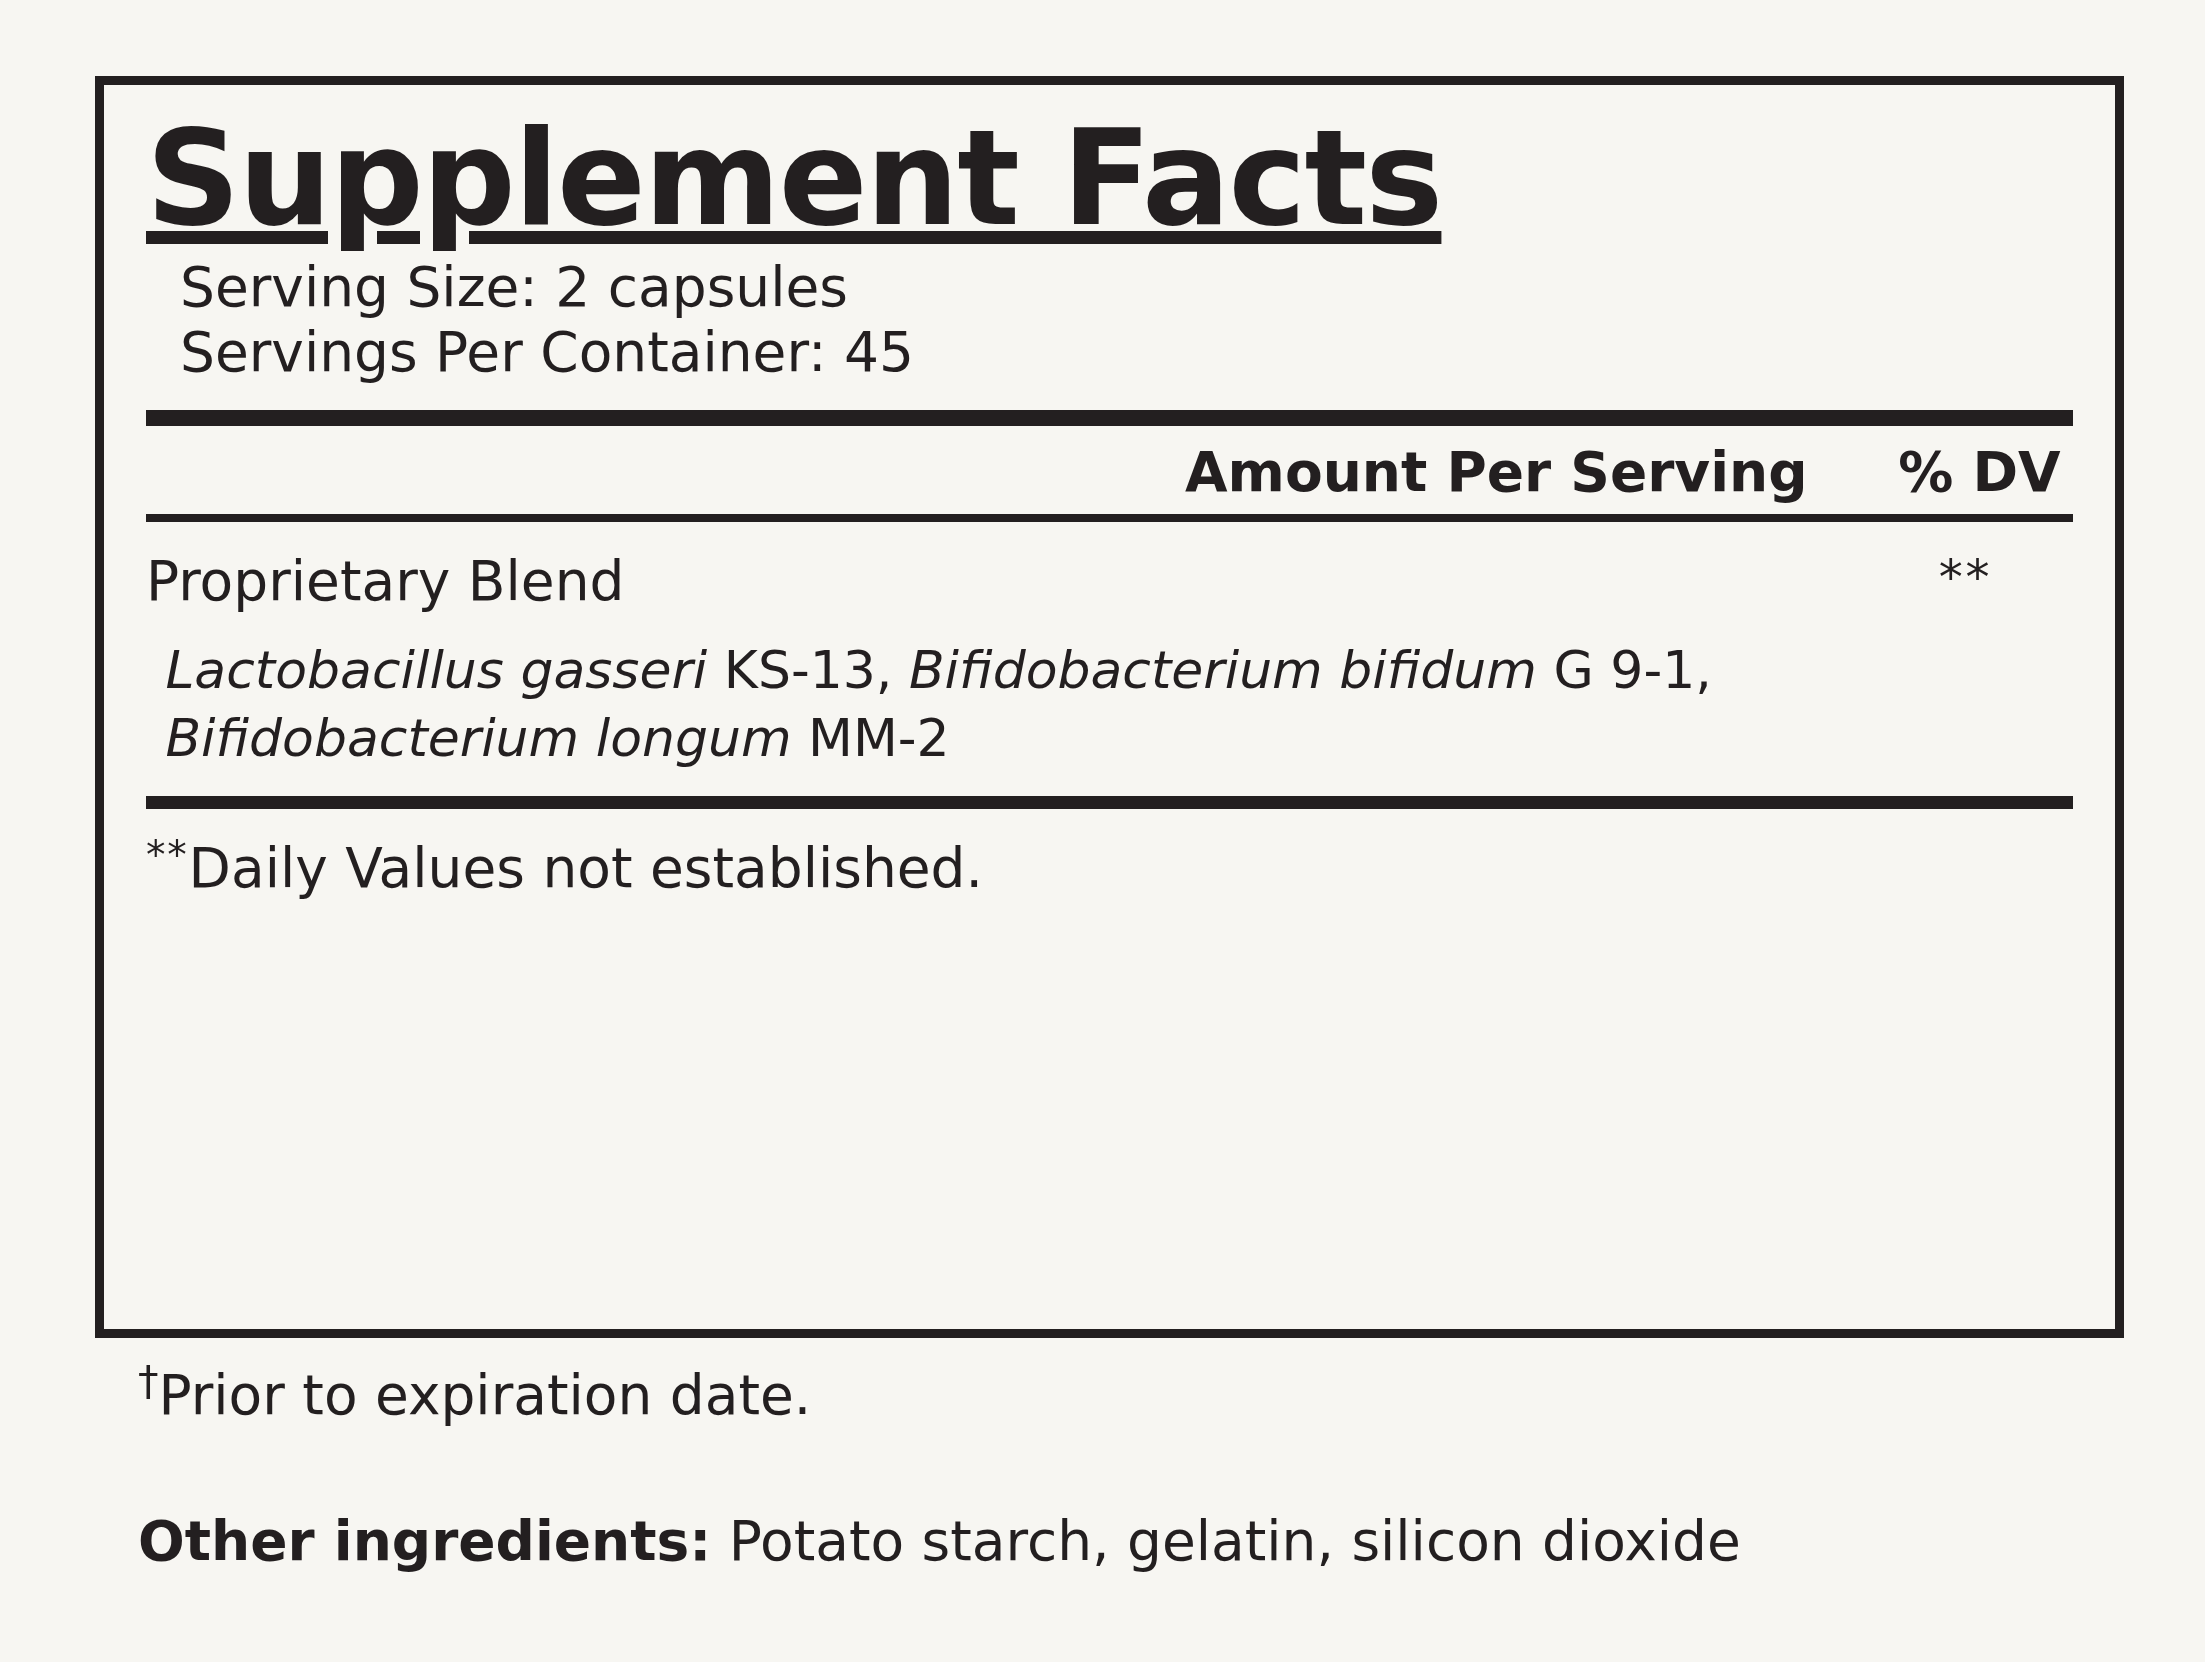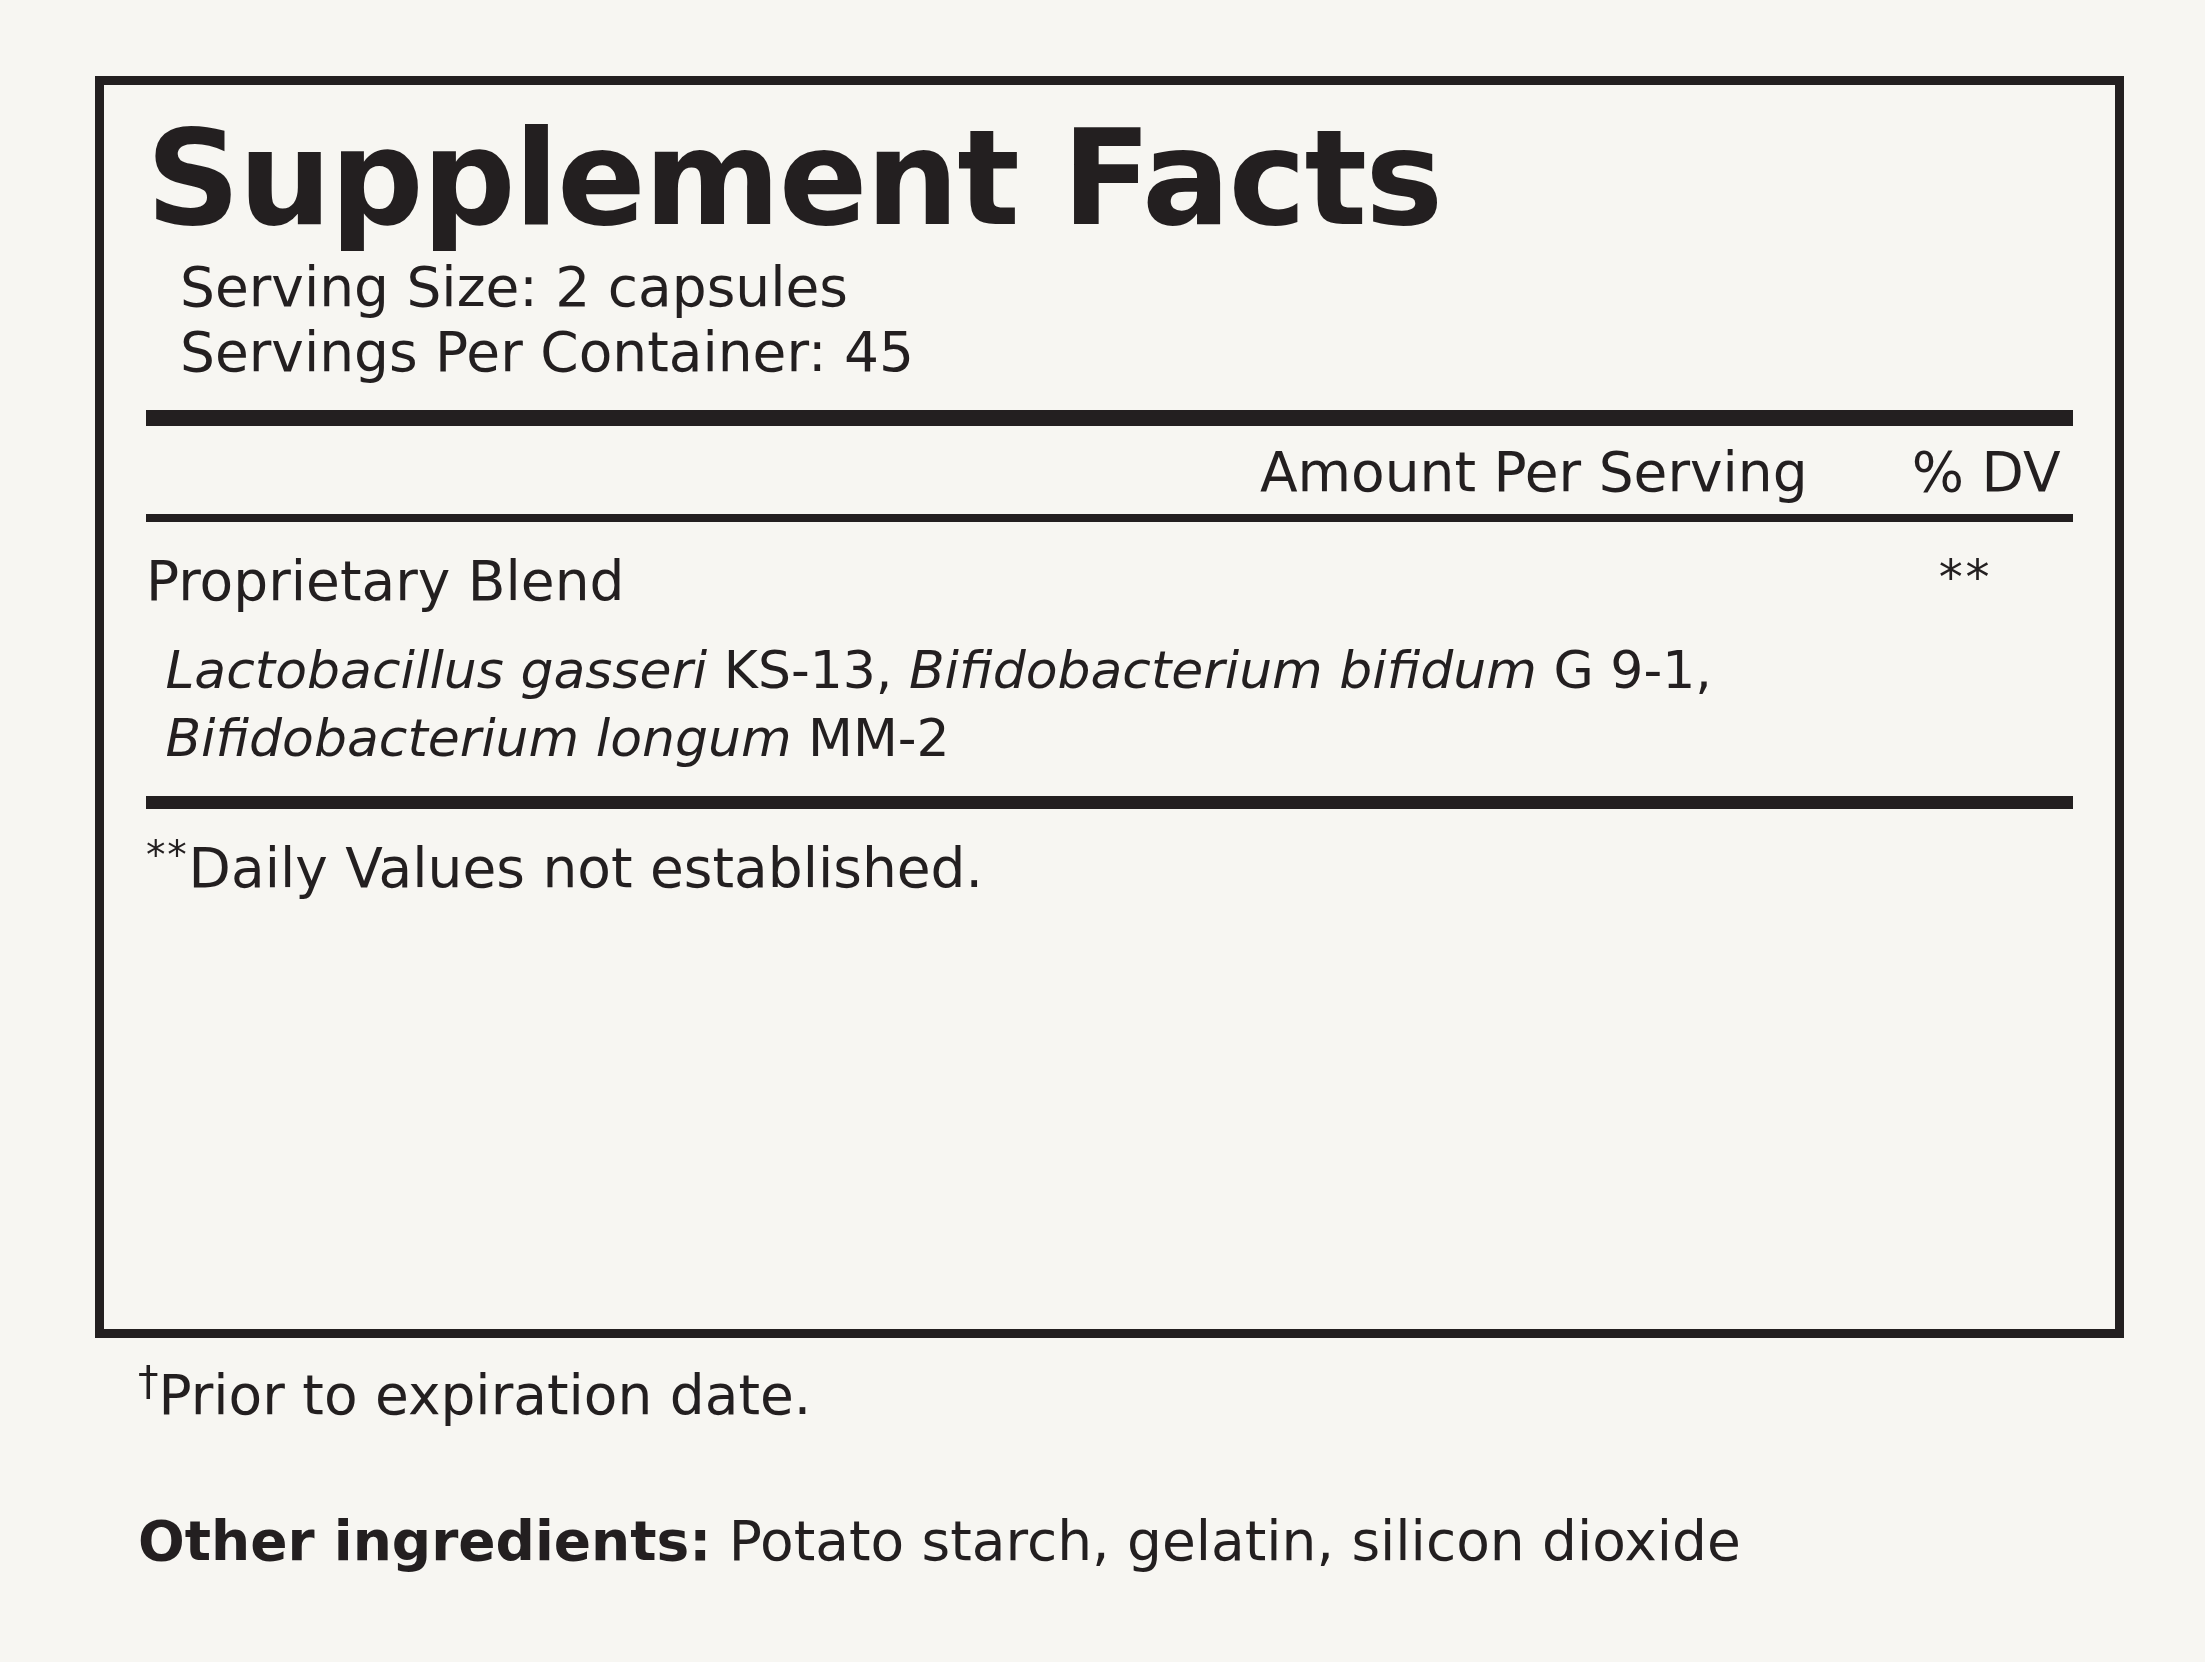--- a/index.html
+++ b/index.html
@@ -45,20 +45,21 @@
 
   .title {
     font-family: "DejaVu Sans", sans-serif;
     font-weight: bold;
     font-size: 131px;
     line-height: 1.08;
     letter-spacing: -1.8px;
     color: #231f20;
     margin: 0 0 5.3px 0;
     white-space: nowrap;
+    text-decoration: underline;
   }
 
   .serving-line {
     font-size: 55px;
     line-height: 1.18;
     color: #231f20;
     white-space: nowrap;
     margin-left: 34px;
   }
 
@@ -73,21 +74,21 @@
   }
   .rule-heavy2 {
     height: 13.2px;
     background: #231f20;
   }
 
   .amount-row {
     display: flex;
     align-items: baseline;
     justify-content: flex-end;
-    font-weight: normal;
+    font-weight: bold;
     font-size: 55px;
     padding: 14px 0 10.6px 0;
     white-space: nowrap;
   }
   .amount-row .aps {
     margin-right: 85px;
   }
   .amount-row .dv {
     width: 168px;
     text-align: right;

